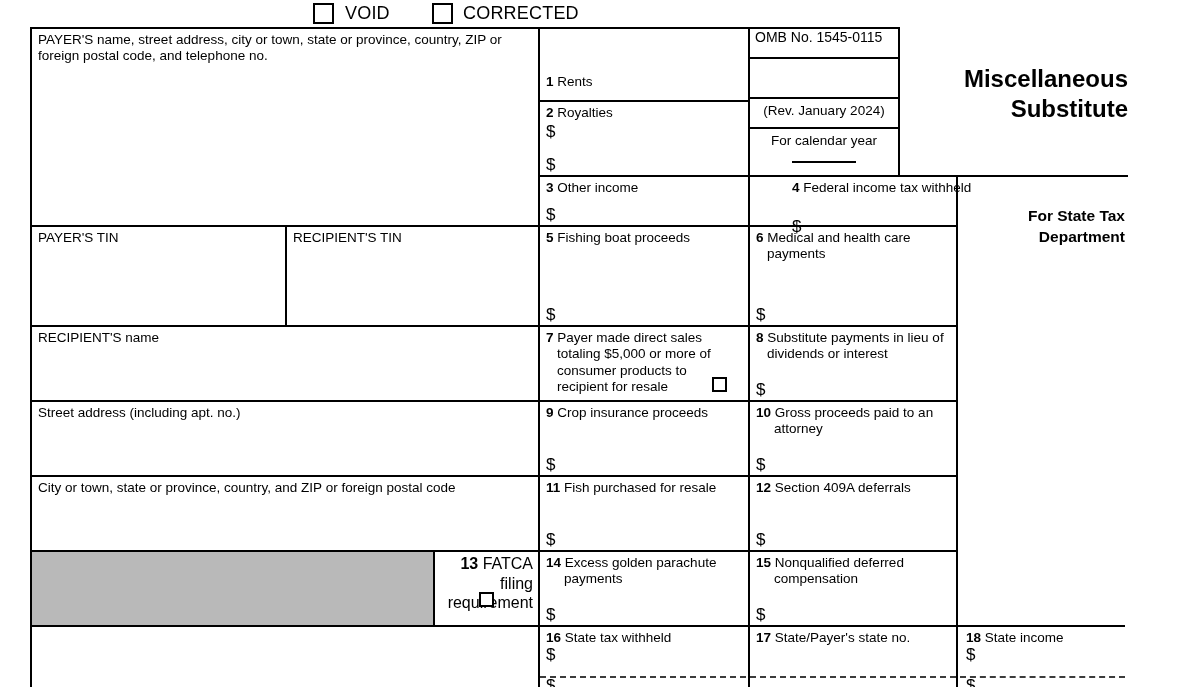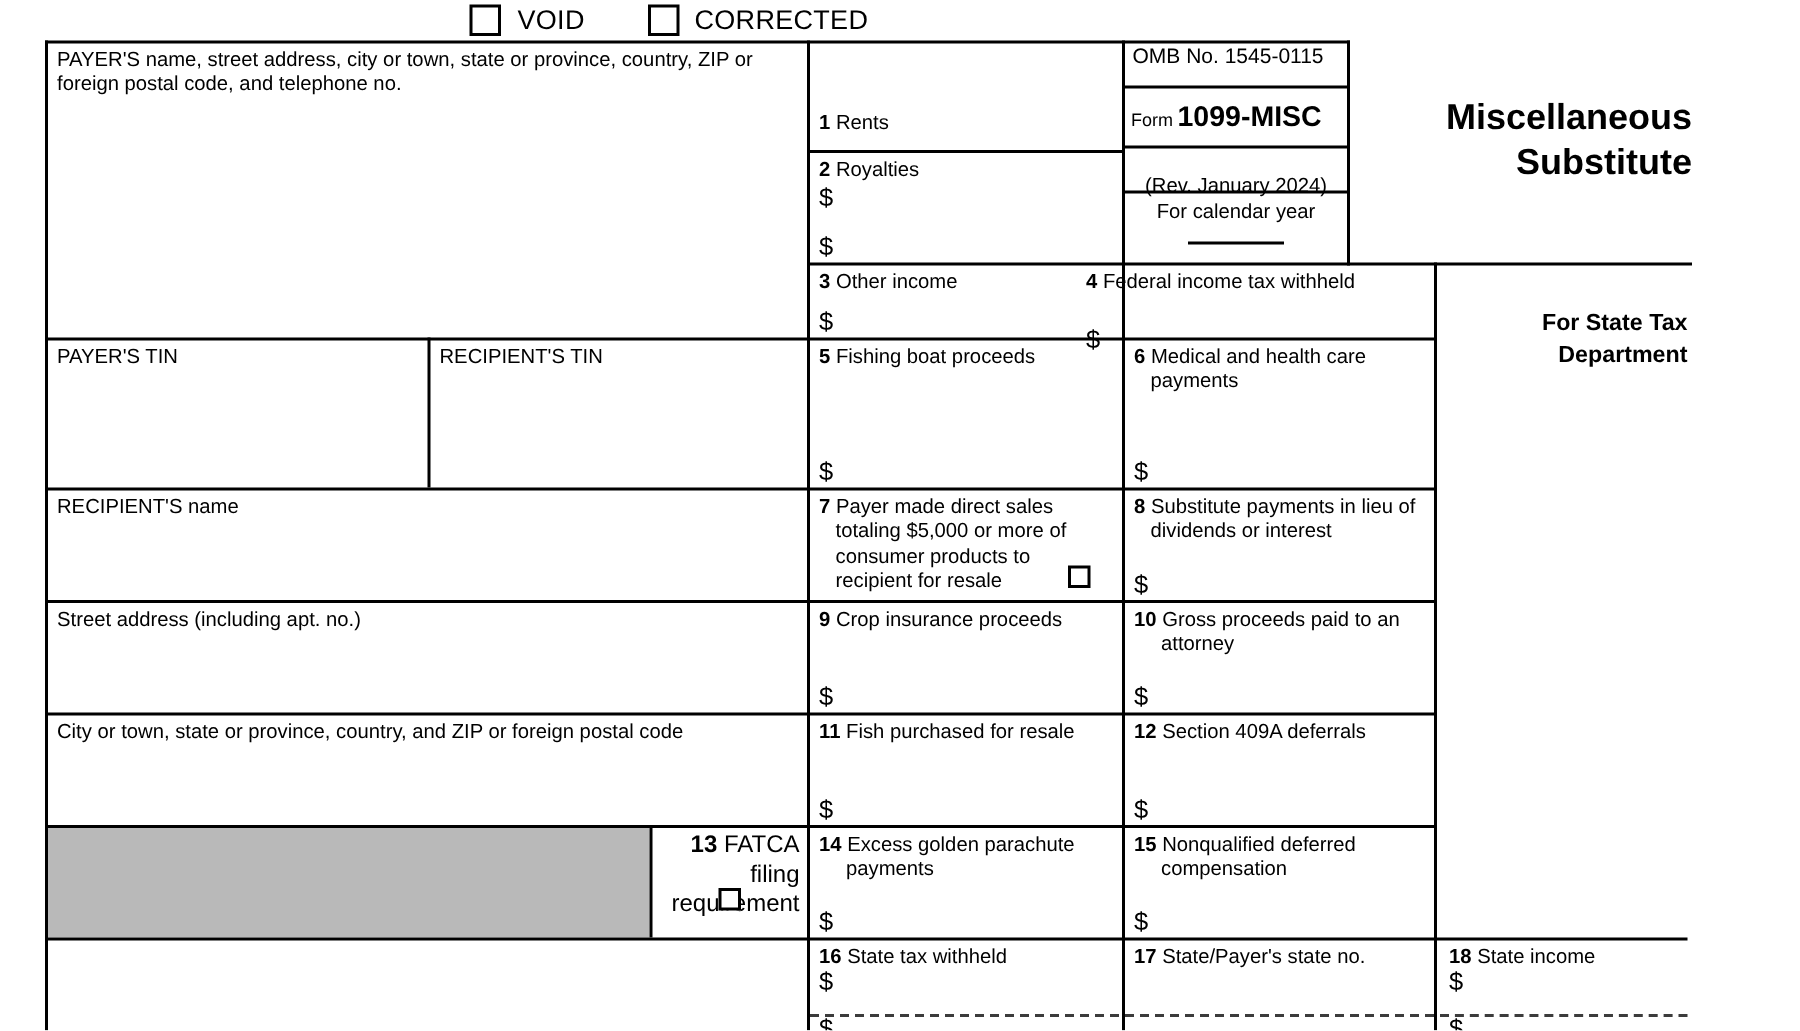--- a/index.html
+++ b/index.html
@@ -25,21 +25,21 @@
 
   .cb { position:absolute; background:#fff; border:2px solid #000; z-index:4; }
 
   .toplbl { position:absolute; font-size:18px; letter-spacing:.2px; z-index:3; }
 
   
   .omb1   { position:absolute; left:748px; top:27px;  width:152px; height:30px; padding:2px 0 0 7px; font-size:14px; z-index:3; }
   .ombfrm { position:absolute; left:748px; top:57px;  width:152px; height:40px; padding:11px 0 0 6px; z-index:3; white-space:nowrap; }
   .fw { font-size:12px; }
   .fn { font-size:19px; font-weight:700; margin-left:3px; }
-  .ombrev { position:absolute; left:748px; top:97px;  width:152px; height:30px; padding-top:19px; text-align:center; font-size:13.5px; z-index:3; }
+  .ombrev { position:absolute; left:748px; top:97px;  width:152px; height:30px; padding-top:6px; text-align:center; font-size:13.5px; z-index:3; }
   .ombcal { position:absolute; left:748px; top:127px; width:152px; height:48px; padding-top:6px; text-align:center; font-size:13.5px; z-index:3; }
   .calline { position:absolute; left:44px; top:34px; width:64px; border-bottom:2px solid #000; height:0; }
 
   .bigtitle { position:absolute; left:870px; top:64px; width:258px; text-align:right;
               font-size:24px; font-weight:700; line-height:30px; z-index:3; }
   .copy     { position:absolute; left:898px; top:176px; width:227px; text-align:right;
               font-size:20px; font-weight:700; z-index:3; }
   .copyfor  { position:absolute; left:898px; top:205px; width:227px; text-align:right;
               font-size:15.5px; font-weight:700; line-height:21px; z-index:3; }
 
@@ -128,30 +128,27 @@
     <span class="dollar">$</span>
   </div>
 
   <div class="cell" style="left:538px;top:625px;width:210px;height:62px;">
     <div class="lbl s2"><span class="num">16</span> <span>State tax withheld</span></div>
     <span class="dollar d1">$</span>
     <span class="dollar d2">$</span>
   </div>
 
   <div class="omb1">OMB No. 1545-0115</div>
-  <div class="ombfrm">
-    <span class="fw">Form</span><span class="fn">1099-MISC</span>
-  </div>
   <div class="ombrev">(Rev. January 2024)</div>
   <div class="ombcal">
     <span>For calendar year</span>
     <span class="calline"></span>
   </div>
 
-  <div class="cell" style="left:716px;top:175px;width:210px;height:62px;">
+  <div class="cell" style="left:784px;top:175px;width:210px;height:62px;">
     <div class="lbl s1"><span class="num">4</span> <span>Federal income tax withheld</span></div>
     <span class="dollar">$</span>
   </div>
 
   <div class="cell" style="left:748px;top:225px;width:210px;height:100px;">
     <div class="lbl s1"><span class="num">6</span> <span>Medical and health care payments</span></div>
     <span class="dollar">$</span>
   </div>
 
   <div class="cell" style="left:748px;top:325px;width:210px;height:75px;">

